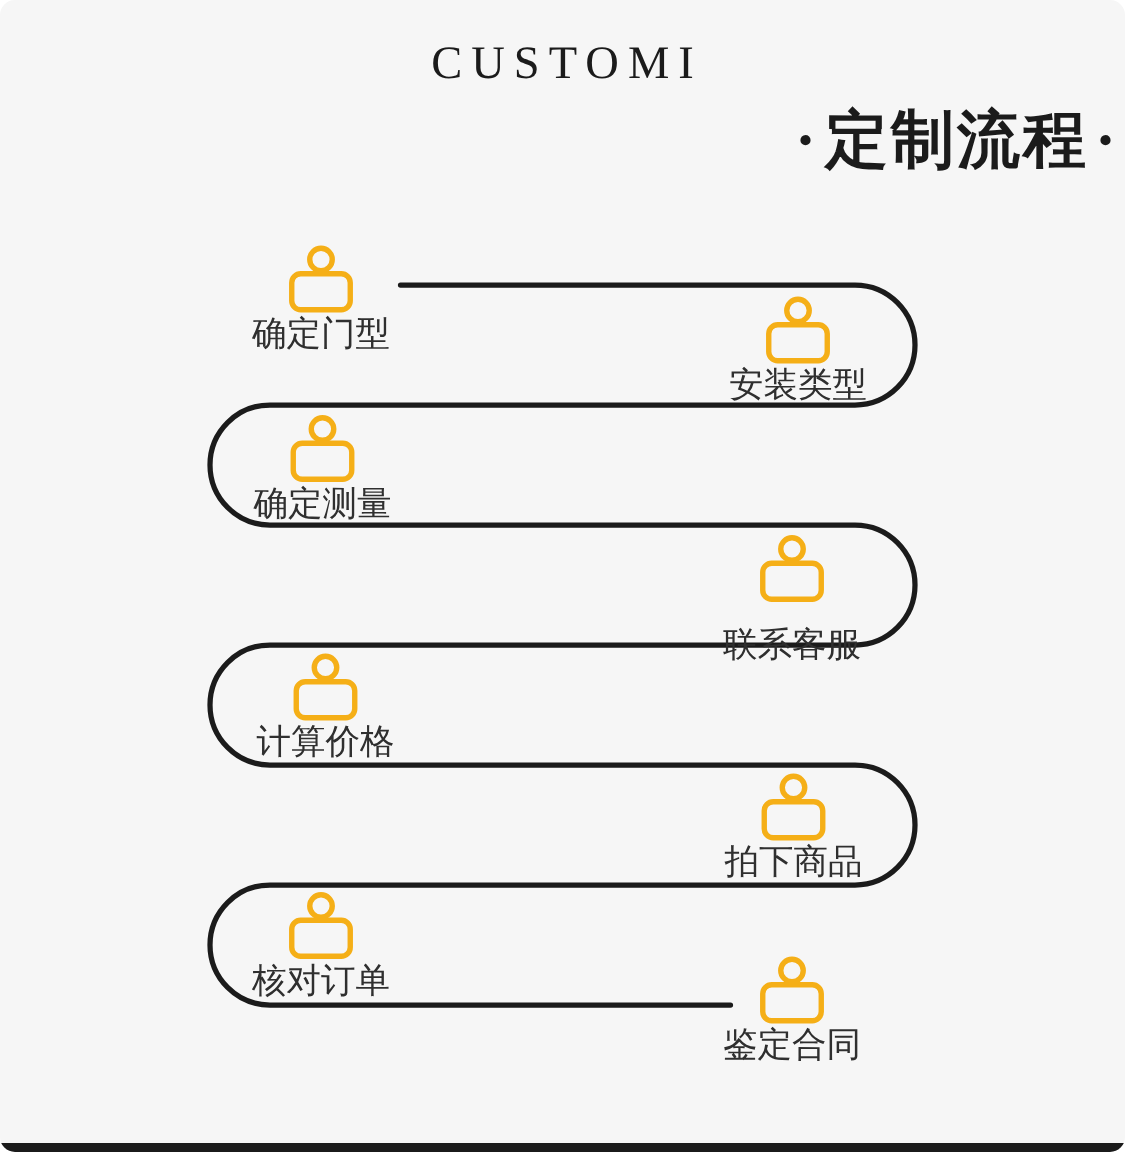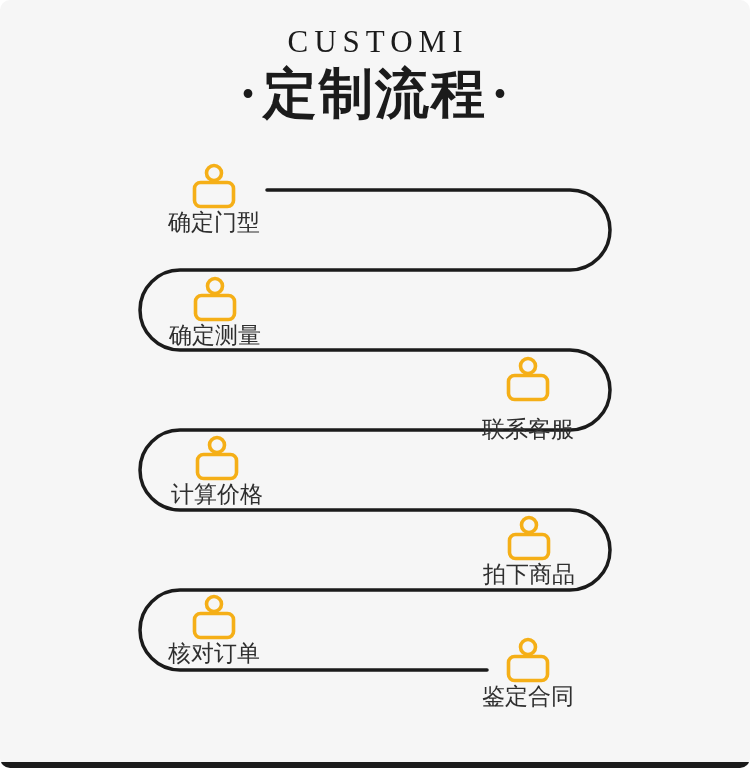--- a/index.html
+++ b/index.html
@@ -29,25 +29,26 @@
     padding-top: 24px;
     font-size: 31px;
     font-weight: 400;
     letter-spacing: 6px;
     margin-right: -6px; 
     color: var(--title, #1b1b1b);
   }
   .title-cn {
     margin: 0;
     margin-top: 6px;
-    font-size: 54px;
+    font-size: 42px;
     line-height: 56px;
     font-weight: 700;
     letter-spacing: 2px;
     color: var(--title, #1b1b1b);
+    text-align: right;
   }
   .title-cn .dot {
     font-weight: 700;
     padding: 0 4px;
   }
 
   
   .flow-svg {
     position: absolute;
     top: 0;
@@ -122,20 +123,27 @@
   </svg>
 
   <div class="step step-1">
     <svg class="user-icon" width="44" height="46" viewBox="0 0 44 46" fill="none">
       <circle cx="22" cy="10" r="7.5" stroke="currentColor" stroke-width="3.6"></circle>
       <rect x="2.5" y="19.5" width="39" height="24" rx="6" stroke="currentColor" stroke-width="3.6"></rect>
     </svg>
     <span class="step-label">确定门型</span>
   </div>
 
+  <div class="step step-2">
+    <svg class="user-icon" width="44" height="46" viewBox="0 0 44 46" fill="none">
+      <circle cx="22" cy="10" r="7.5" stroke="currentColor" stroke-width="3.6"></circle>
+      <rect x="2.5" y="19.5" width="39" height="24" rx="6" stroke="currentColor" stroke-width="3.6"></rect>
+    </svg>
+    <span class="step-label">安装类型</span>
+  </div>
 
   <div class="step step-3">
     <svg class="user-icon" width="44" height="46" viewBox="0 0 44 46" fill="none">
       <circle cx="22" cy="10" r="7.5" stroke="currentColor" stroke-width="3.6"></circle>
       <rect x="2.5" y="19.5" width="39" height="24" rx="6" stroke="currentColor" stroke-width="3.6"></rect>
     </svg>
     <span class="step-label">确定测量</span>
   </div>
 
   <div class="step step-4">

